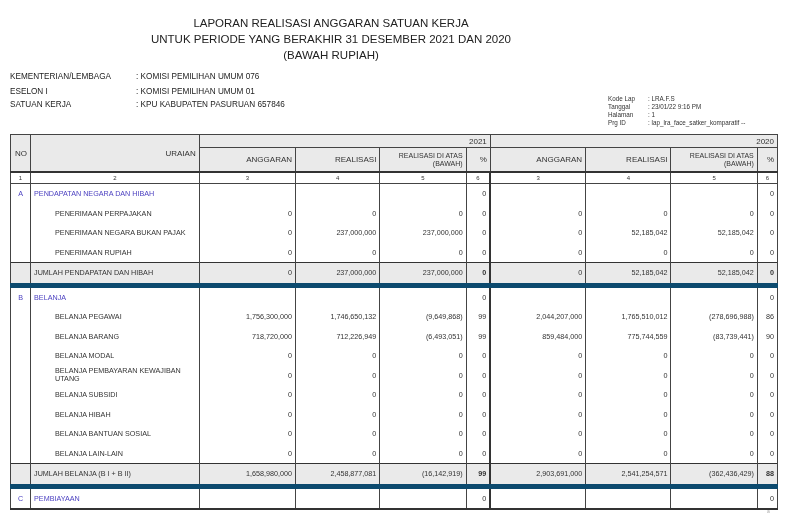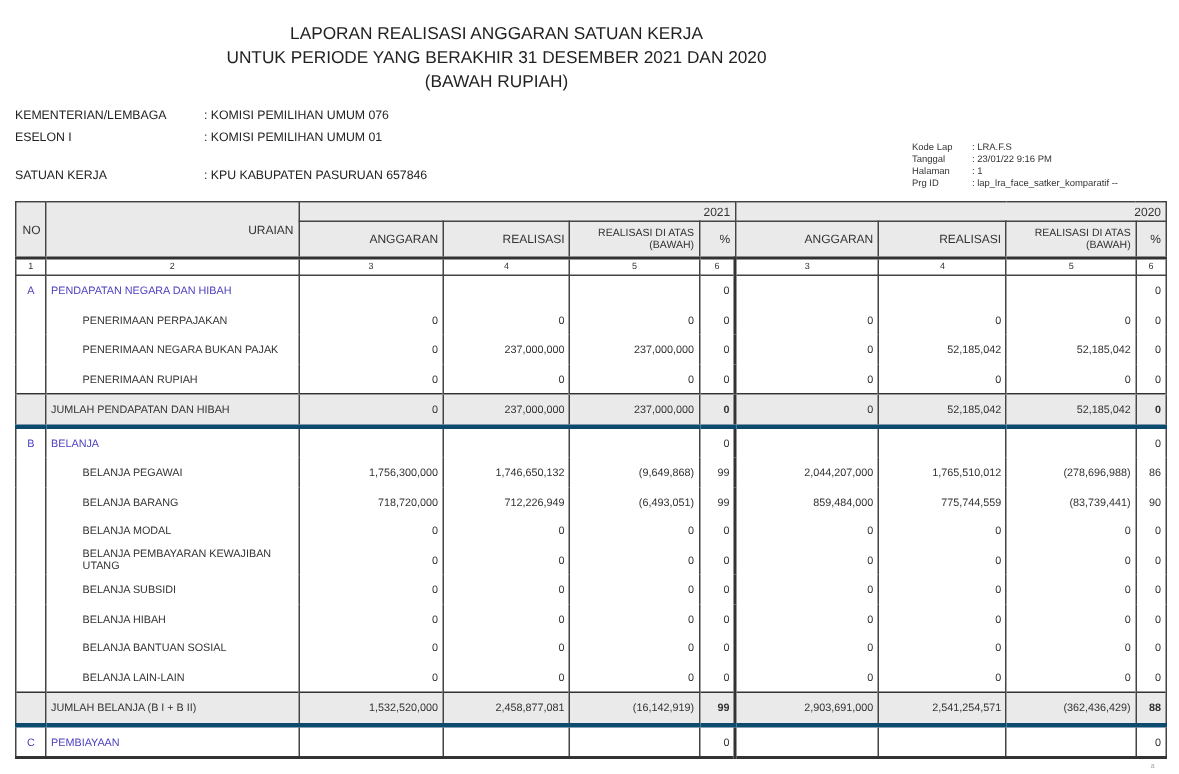--- a/index.html
+++ b/index.html
@@ -17,41 +17,41 @@
   .h1 th { height: 12px; font-size: 8px; }
   .h2 th { height: 23px; font-size: 8px; }
   .h2 th.small { font-size: 7px; line-height: 8px; white-space: normal; }
   .nums td { height: 10px; text-align: center; font-size: 6px; border-top: 2px solid #333; border-bottom: 1px solid #444; }
   tr.row td { height: 19.5px; }
   tr.row td.num { text-align: right; }
   tr.row td.no { text-align: center; color: #4a3fc0; }
   tr.sec td.uraian { color: #4a3fc0; }
   tr.item td.uraian { padding-left: 24px; }
   tr.item td.uraian.wrap { white-space: normal; line-height: 8px; }
-  tr.total td { background: #eaeaea; border-top: 1px solid #333; border-bottom: 3px solid #0c4a6e; }
+  tr.total td { background: #eaeaea; border-top: 1px solid #333; border-bottom: 5px solid #0c4a6e; }
   tr.total td.pct { font-weight: bold; }
   td.sep { border-right: 2px solid #333 !important; }
   .corner { position: absolute; left: 767px; top: 508px; font-size: 5px; color: #aaa; }
 </style>
 </head>
 <body>
 
 <div>
   <div class="title" style="top:16px">LAPORAN REALISASI ANGGARAN SATUAN KERJA</div>
   <div class="title" style="top:32px">UNTUK PERIODE YANG BERAKHIR 31 DESEMBER 2021  DAN 2020</div>
   <div class="title" style="top:48px">(BAWAH RUPIAH)</div>
 </div>
 
 <div class="meta" style="top:72px">
   <span class="lbl">KEMENTERIAN/LEMBAGA</span><span>: KOMISI PEMILIHAN UMUM  076</span>
 </div>
 <div class="meta" style="top:87px">
   <span class="lbl">ESELON I</span><span>: KOMISI PEMILIHAN UMUM 01</span>
 </div>
-<div class="meta" style="top:112px">
+<div class="meta" style="top:100px">
   <span class="lbl">SATUAN KERJA</span><span>: KPU  KABUPATEN PASURUAN  657846</span>
 </div>
 
 <div class="kode">
   <div><span class="k">Kode Lap</span><span>: LRA.F.S</span></div>
   <div><span class="k">Tanggal</span><span>: 23/01/22 9:16 PM</span></div>
   <div><span class="k">Halaman</span><span>: 1</span></div>
   <div><span class="k">Prg ID</span><span>: lap_lra_face_satker_komparatif --</span></div>
 </div>
 
@@ -263,21 +263,21 @@
         <td class="num">0</td>
         <td class="num pct sep">0</td>
         <td class="num">0</td>
         <td class="num">0</td>
         <td class="num">0</td>
         <td class="num pct">0</td>
       </tr>
       <tr class="row total">
         <td class="no"></td>
         <td class="uraian">JUMLAH BELANJA (B I + B II)</td>
-        <td class="num">1,532,520,000</td>
+        <td class="num">1,658,980,000</td>
         <td class="num">2,458,877,081</td>
         <td class="num">(16,142,919)</td>
         <td class="num pct sep">99</td>
         <td class="num">2,903,691,000</td>
         <td class="num">2,541,254,571</td>
         <td class="num">(362,436,429)</td>
         <td class="num pct">88</td>
       </tr>
       <tr class="row sec">
         <td class="no">C</td>

